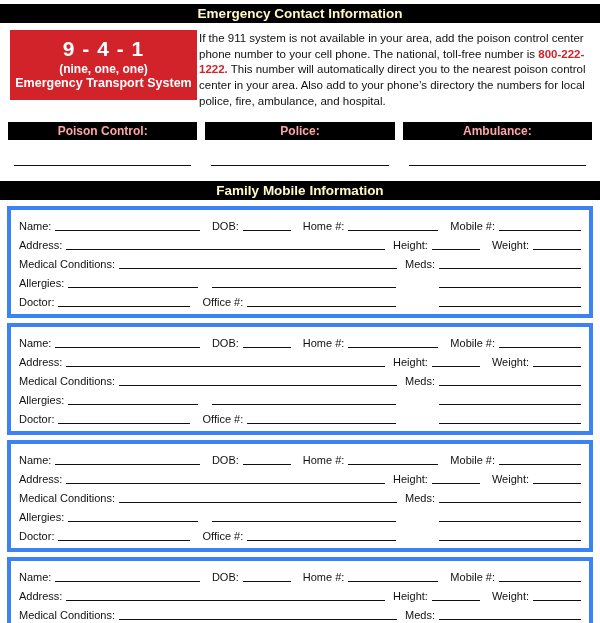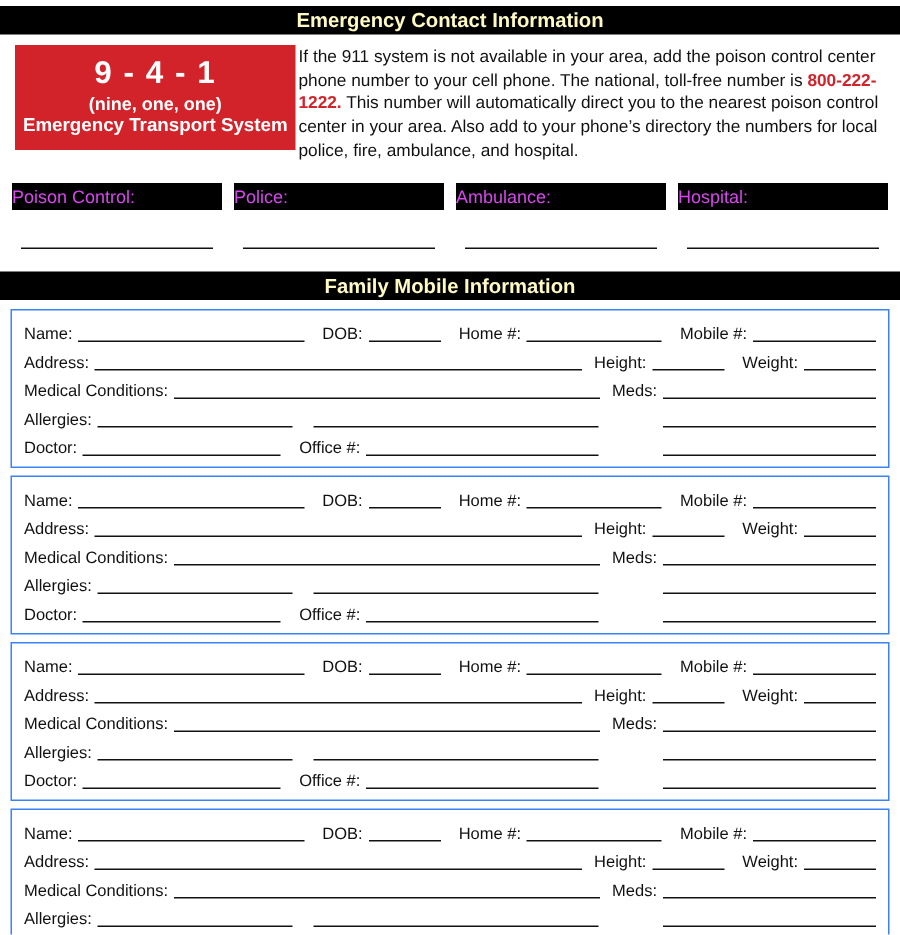--- a/index.html
+++ b/index.html
@@ -58,37 +58,37 @@
   
   .contact-row {
     display: flex;
     gap: 8px;
     padding: 0 8px;
     margin-top: 12px;
   }
   .contact-col { flex: 1; }
   .contact-label {
     background: #000;
-    color: #d946ef;
-    font-weight: normal;
+    color: #fca5a5;
+    font-weight: bold;
     font-size: 12px;
-    text-align: left;
+    text-align: center;
     height: 18px;
     line-height: 18px;
   }
   .contact-line {
     border-bottom: 1.5px solid #111;
     height: 0;
     margin: 25px 6px 0 6px;
   }
 
   
   .members { padding: 6px 7px 0 7px; }
   .member-card {
-    border: 1px solid #3b82f6;
+    border: 4px solid #3b82f6;
     background: #fff;
     padding: 5px 8px 4px 8px;
     margin-bottom: 5px;
   }
   .frow {
     display: flex;
     align-items: flex-end;
     height: 19px;
   }
   .lbl {
@@ -137,24 +137,20 @@
     <div class="contact-line"></div>
   </div>
   <div class="contact-col">
     <div class="contact-label">Police:</div>
     <div class="contact-line"></div>
   </div>
   <div class="contact-col">
     <div class="contact-label">Ambulance:</div>
     <div class="contact-line"></div>
   </div>
-  <div class="contact-col">
-    <div class="contact-label">Hospital:</div>
-    <div class="contact-line"></div>
-  </div>
 </div>
 
 <div class="section-bar family-bar">Family Mobile Information</div>
 
 <div class="members">
   <div class="member-card">
     <div class="frow">
       <span class="lbl">Name:</span>
       <span class="line grow"></span>
       <span class="lbl gap">DOB:</span>

